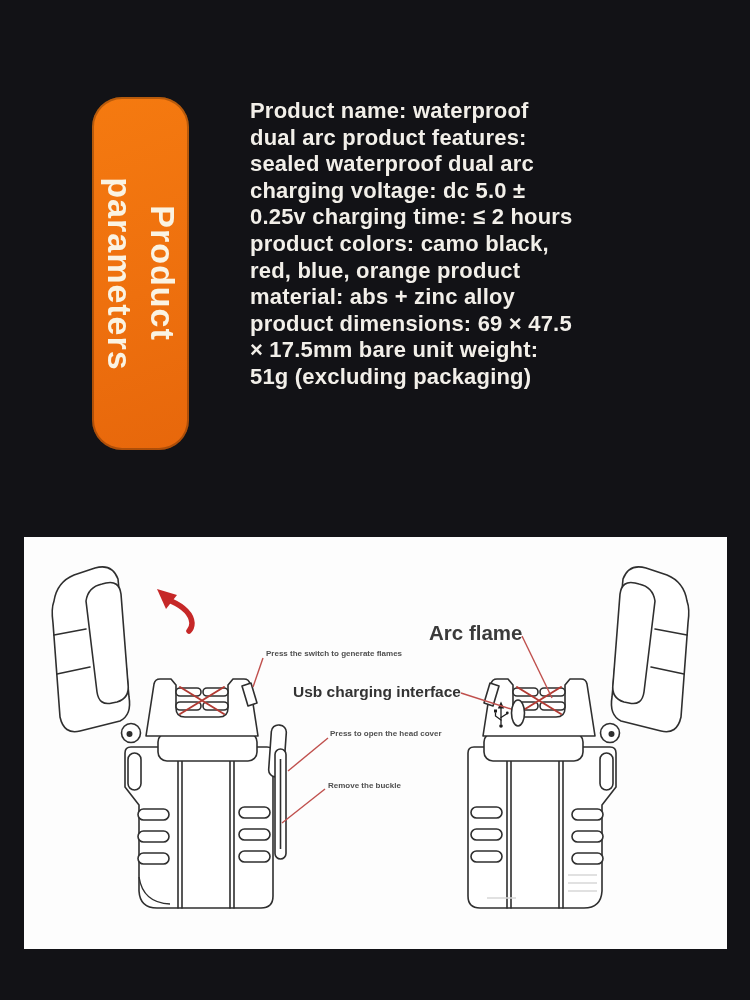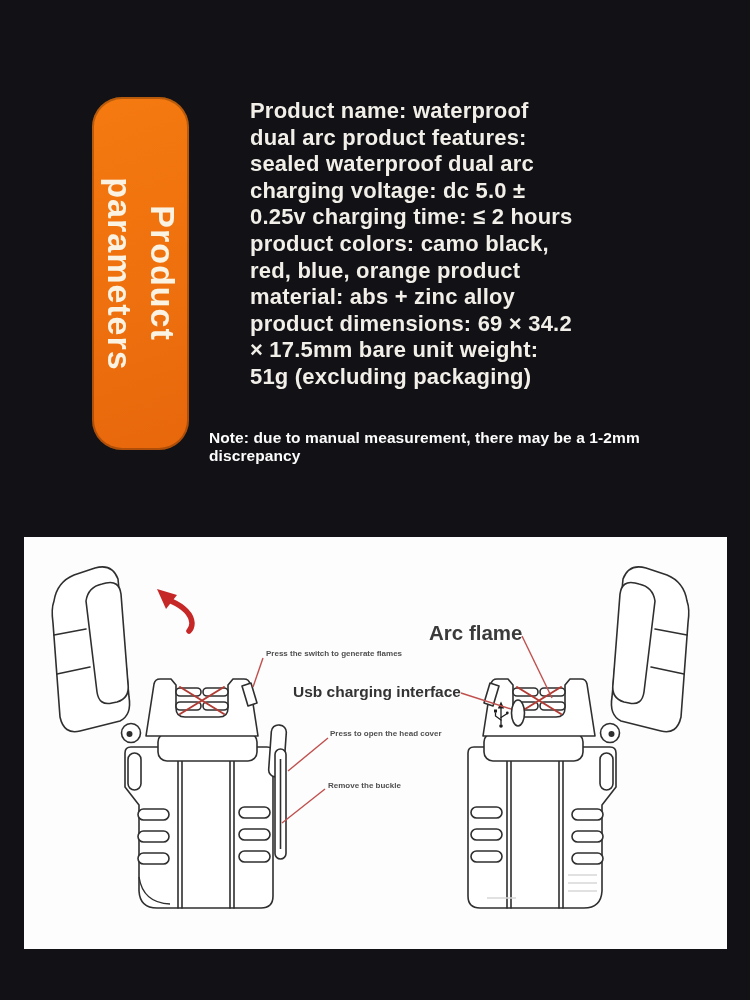--- a/index.html
+++ b/index.html
@@ -33,25 +33,24 @@
   </div>
 
   <div class="specs">Product name: waterproof
 dual arc product features:
 sealed waterproof dual arc
 charging voltage: dc 5.0 ±
 0.25v charging time: ≤ 2 hours
 product colors: camo black,
 red, blue, orange product
 material: abs + zinc alloy
-product dimensions: 69 × 34.2
+product dimensions: 69 × 47.5
 × 17.5mm bare unit weight:
 51g (excluding packaging)</div>
 
-  <div class="note">Note: due to manual measurement, there may be a 1-2mm discrepancy</div>
 
   <div class="panel">
     <svg width="703" height="412" viewBox="0 0 703 412">
       <defs>
         <g id="halfset" stroke="#2f2f2f" stroke-width="1.6" fill="#ffffff" stroke-linejoin="round" stroke-linecap="round">
 
           <path d="M 101,250 L 101,216 Q 101,210 107,210 L 243,210 Q 249,210 249,216 L 249,359 Q 249,371 237,371 L 133,371 Q 116,371 115,354 L 115,268 Z"></path>
 
           <rect x="104" y="216" width="13" height="37" rx="6.5"></rect>
 

